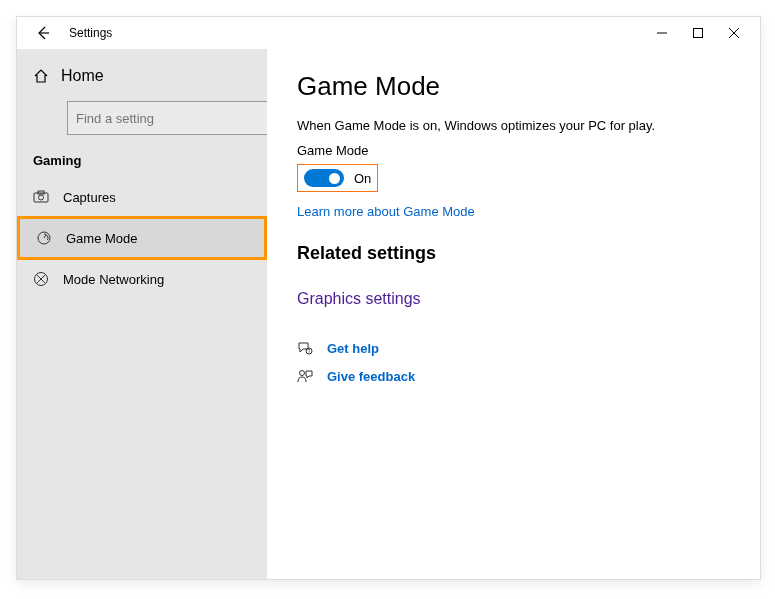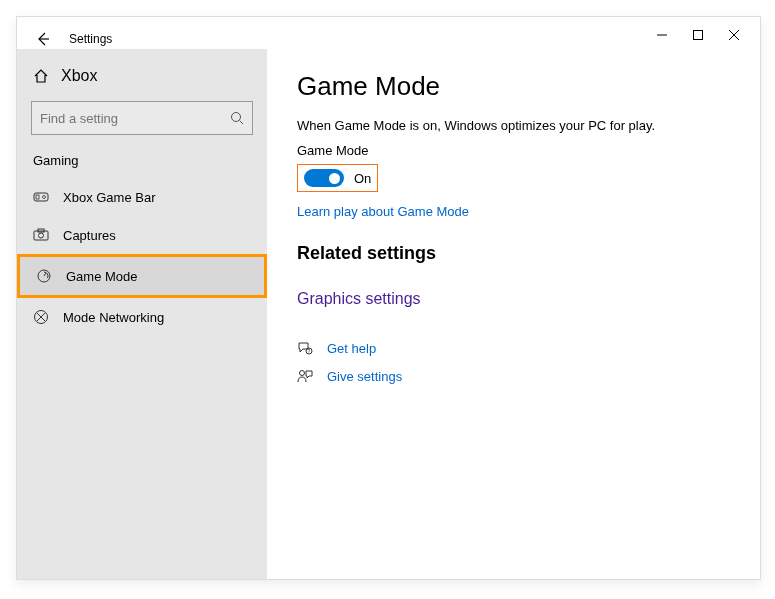--- a/index.html
+++ b/index.html
@@ -1,47 +1,47 @@
 <!DOCTYPE html>
 <html><head>
   <meta charset="utf-8">
   <style>
     * { box-sizing: border-box; margin: 0; padding: 0; font-family: "Segoe UI", Arial, sans-serif; }
     body { width: 775px; height: 599px; background: #fff; overflow: hidden; }
     .window { width: 745px; height: 564px; margin: 16px; border: 1px solid #ddd; background: #fff; display: flex; flex-direction: column; position: relative; box-shadow: 0 4px 12px rgba(0,0,0,0.08); }
-    .titlebar { height: 32px; display: flex; align-items: flex-end; padding: 0 8px; }
+    .titlebar { height: 32px; display: flex; align-items: center; padding: 0 8px; }
     .titlebar-left { display: flex; align-items: center; gap: 16px; padding-left: 8px; }
     .back-btn { width: 20px; height: 20px; display: flex; align-items: center; justify-content: center; cursor: pointer; }
     .title-text { font-size: 12px; color: #000; }
     .titlebar-right { margin-left: auto; display: flex; }
     .win-btn { width: 36px; height: 28px; display: flex; align-items: center; justify-content: center; cursor: pointer; }
     .body { display: flex; flex: 1; overflow: hidden; }
     .sidebar { width: 250px; background: #e6e6e6; padding: 8px 0; }
     .home-row { display: flex; align-items: center; gap: 12px; padding: 10px 16px; cursor: pointer; }
     .search-wrap { padding: 6px 14px 10px; }
-    .search-box { width: 100%; height: 32px; border: 1px solid #999; background: #eaeaea; display: flex; align-items: center; padding: 16px 8px; }
+    .search-box { width: 100%; height: 32px; border: 1px solid #999; background: #eaeaea; display: flex; align-items: center; padding: 16px 8px; margin-left: 36px; }
     .search-input { flex: 1; border: none; outline: none; background: transparent; font-size: 13px; color: #555; }
-    .section-header { font-size: 13px; font-weight: 400; padding: 8px 16px 10px; }
+    .section-header { font-size: 13px; font-weight: 700; padding: 8px 16px 10px; }
     .nav-item { display: flex; align-items: center; gap: 14px; padding: 11px 16px; cursor: pointer; font-size: 13px; }
     .nav-item .icon { width: 16px; display: flex; align-items: center; justify-content: center; }
     .nav-item.selected { background: #d8d8d8; }
     .highlight-box { border: 3px solid #ff9500; }
     .content { flex: 1; padding: 22px 30px; background: #fff; }
     .page-title { font-size: 26px; font-weight: 400; margin-bottom: 16px; }
     .desc { font-size: 13px; margin-bottom: 10px; }
     .field-label { font-size: 13px; margin-bottom: 6px; }
     .toggle-row { display: inline-flex; align-items: center; gap: 10px; padding: 4px 6px; border: 1px solid #f97316; margin-bottom: 12px; }
     .toggle { width: 40px; height: 18px; background: #0078d4; border-radius: 10px; position: relative; cursor: pointer; }
     .toggle-knob { width: 11px; height: 11px; background: #fff; border-radius: 50%; position: absolute; right: 4px; top: 3.5px; }
     .toggle-label { font-size: 13px; }
     .link { color: #0066cc; font-size: 13px; cursor: pointer; display: block; margin-bottom: 24px; }
     .subheader { font-size: 18px; font-weight: 600; margin-bottom: 26px; }
     .link-row { color: #4c1d95; font-size: 16px; cursor: pointer; margin-bottom: 32px; display: block; }
     .help-row { display: flex; align-items: center; gap: 14px; margin-bottom: 12px; }
-    .help-link { color: #0066cc; font-size: 13px; cursor: pointer; }
+    .help-link { color: #0066cc; font-size: 13px; cursor: pointer; font-weight: bold; }
     svg { display: block; }
   </style>
 </head>
 <body>
 
 <div class="window">
   <div class="titlebar">
     <div class="titlebar-left">
       <div class="back-btn">
         <svg width="16" height="16" viewBox="0 0 16 16">
@@ -72,43 +72,33 @@
   </div>
 
   <div class="body">
     <div class="sidebar">
       <div class="home-row">
         <span class="icon">
           <svg width="16" height="16" viewBox="0 0 16 16">
               <path d="M2 8 L8 2 L14 8 M4 7 V14 H12 V7" stroke="#000" stroke-width="1.2" fill="none"></path>
             </svg>
         </span>
-        <span>Xbox</span>
+        <span>Home</span>
       </div>
       <div class="search-wrap">
         <div class="search-box">
           <input class="search-input" placeholder="Find a setting" style="">
           <svg width="14" height="14" viewBox="0 0 14 14">
               <circle cx="6" cy="6" r="4.5" stroke="#555" stroke-width="1" fill="none"></circle>
               <line x1="9.5" y1="9.5" x2="13" y2="13" stroke="#555" stroke-width="1"></line>
             </svg>
         </div>
       </div>
       <div class="section-header">Gaming</div>
 
-      <div class="nav-item">
-        <span class="icon">
-          <svg width="16" height="16" viewBox="0 0 16 16">
-              <rect x="1" y="4" width="14" height="8" rx="2" stroke="#333" stroke-width="1" fill="none"></rect>
-              <rect x="3" y="6" width="3" height="4" stroke="#333" stroke-width="0.8" fill="none"></rect>
-              <circle cx="11" cy="8" r="1.5" stroke="#333" stroke-width="0.8" fill="none"></circle>
-            </svg>
-        </span>
-        <span>Xbox Game Bar</span>
-      </div>
 
       <div class="nav-item">
         <span class="icon">
           <svg width="16" height="16" viewBox="0 0 16 16">
               <rect x="1" y="4" width="14" height="9" rx="1" stroke="#333" stroke-width="1" fill="none"></rect>
               <rect x="5" y="2" width="6" height="3" stroke="#333" stroke-width="1" fill="none"></rect>
               <circle cx="8" cy="8.5" r="2.5" stroke="#333" stroke-width="1" fill="none"></circle>
             </svg>
         </span>
         <span>Captures</span>
@@ -139,21 +129,21 @@
     <div class="content">
       <h1 class="page-title">Game Mode</h1>
       <p class="desc">When Game Mode is on, Windows optimizes your PC for play.</p>
       <div class="field-label">Game Mode</div>
       <div class="toggle-row">
         <div class="toggle">
           <div class="toggle-knob"></div>
         </div>
         <span class="toggle-label">On</span>
       </div>
-      <a class="link">Learn play about Game Mode</a>
+      <a class="link">Learn more about Game Mode</a>
 
       <h2 class="subheader">Related settings</h2>
       <a class="link-row">Graphics settings</a>
 
       <div class="help-row">
         <span>
           <svg width="16" height="16" viewBox="0 0 16 16">
               <path d="M2 3 H11 V9 H6 L3 12 V9 H2 Z" stroke="#333" stroke-width="1" fill="none"></path>
               <circle cx="12" cy="11" r="3" stroke="#333" stroke-width="1" fill="none"></circle>
               <text x="12" y="13" font-size="5" text-anchor="middle" fill="#333">?</text>
@@ -163,17 +153,17 @@
       </div>
 
       <div class="help-row">
         <span>
           <svg width="16" height="16" viewBox="0 0 16 16">
               <circle cx="5" cy="5" r="2.5" stroke="#333" stroke-width="1" fill="none"></circle>
               <path d="M1 14 Q1 9 5 9 Q9 9 9 14" stroke="#333" stroke-width="1" fill="none"></path>
               <path d="M9 3 H15 V8 H12 L10 10 V8 H9 Z" stroke="#333" stroke-width="1" fill="none"></path>
             </svg>
         </span>
-        <a class="help-link">Give settings</a>
+        <a class="help-link">Give feedback</a>
       </div>
     </div>
   </div>
 </div>
 
 </body></html>

